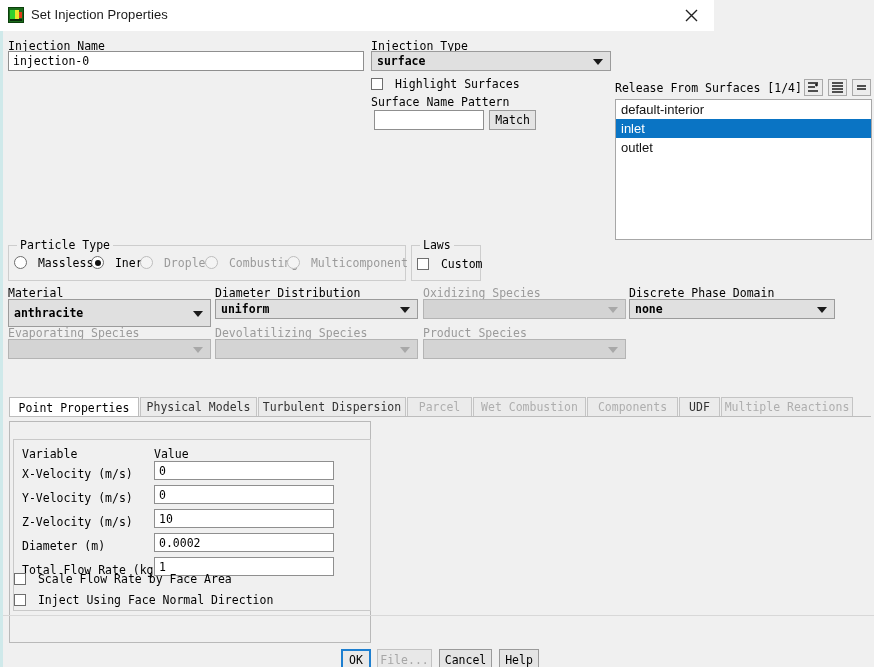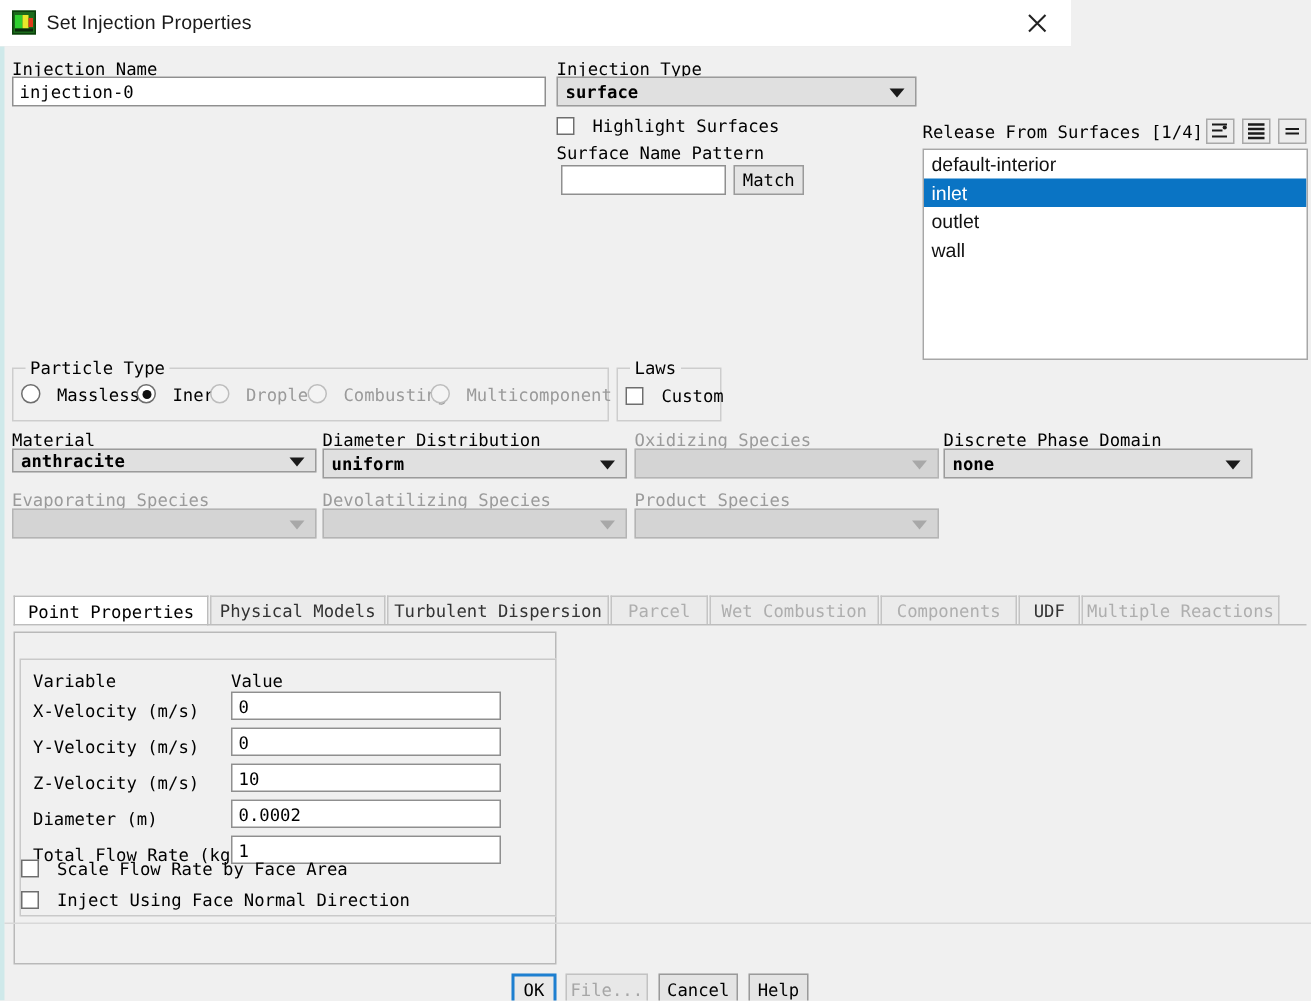--- a/index.html
+++ b/index.html
@@ -156,21 +156,20 @@
     <div class="ibtn" style="left:849px;top:48px;">
       <svg width="13" height="13" viewBox="0 0 13 13">
         <path d="M2 5 H11 M2 8 H11" stroke="#1a1a1a" stroke-width="1.4"></path>
       </svg>
     </div>
 
     <div class="listbox" style="left:612px;top:68px;width:257px;height:141px;">
       <div class="it">default-interior</div>
       <div class="it sel">inlet</div>
       <div class="it">outlet</div>
-      <div class="it">wall</div>
     </div>
 
     <div class="grp" style="left:5px;top:214px;width:398px;height:36px;">
       <span class="gt lbl">Particle Type</span>
     </div>
     <div style="position:absolute;left:11px;top:225px;">
       <span class="rd"></span>
       <span class="lbl" style="margin-left:4px;">Massless</span>
     </div>
     <div style="position:absolute;left:88px;top:225px;">
@@ -192,21 +191,21 @@
 
     <div class="grp" style="left:408px;top:214px;width:70px;height:36px;">
       <span class="gt lbl">Laws</span>
     </div>
     <div style="position:absolute;left:414px;top:226px;">
       <span class="cb"></span>
       <span class="lbl" style="margin-left:5px;">Custom</span>
     </div>
 
     <div class="lbl" style="position:absolute;left:5px;top:255px;">Material</div>
-    <div class="combo" style="position:absolute;left:5px;top:268px;width:203px;height:16px;">
+    <div class="combo" style="position:absolute;left:5px;top:268px;width:203px;height:28px;">
       <span class="cv">anthracite</span>
       <span class="arw"></span>
     </div>
 
     <div class="lbl" style="position:absolute;left:212px;top:255px;">Diameter Distribution</div>
     <div class="combo" style="position:absolute;left:212px;top:268px;width:203px;height:20px;">
       <span class="cv">uniform</span>
       <span class="arw"></span>
     </div>
 

